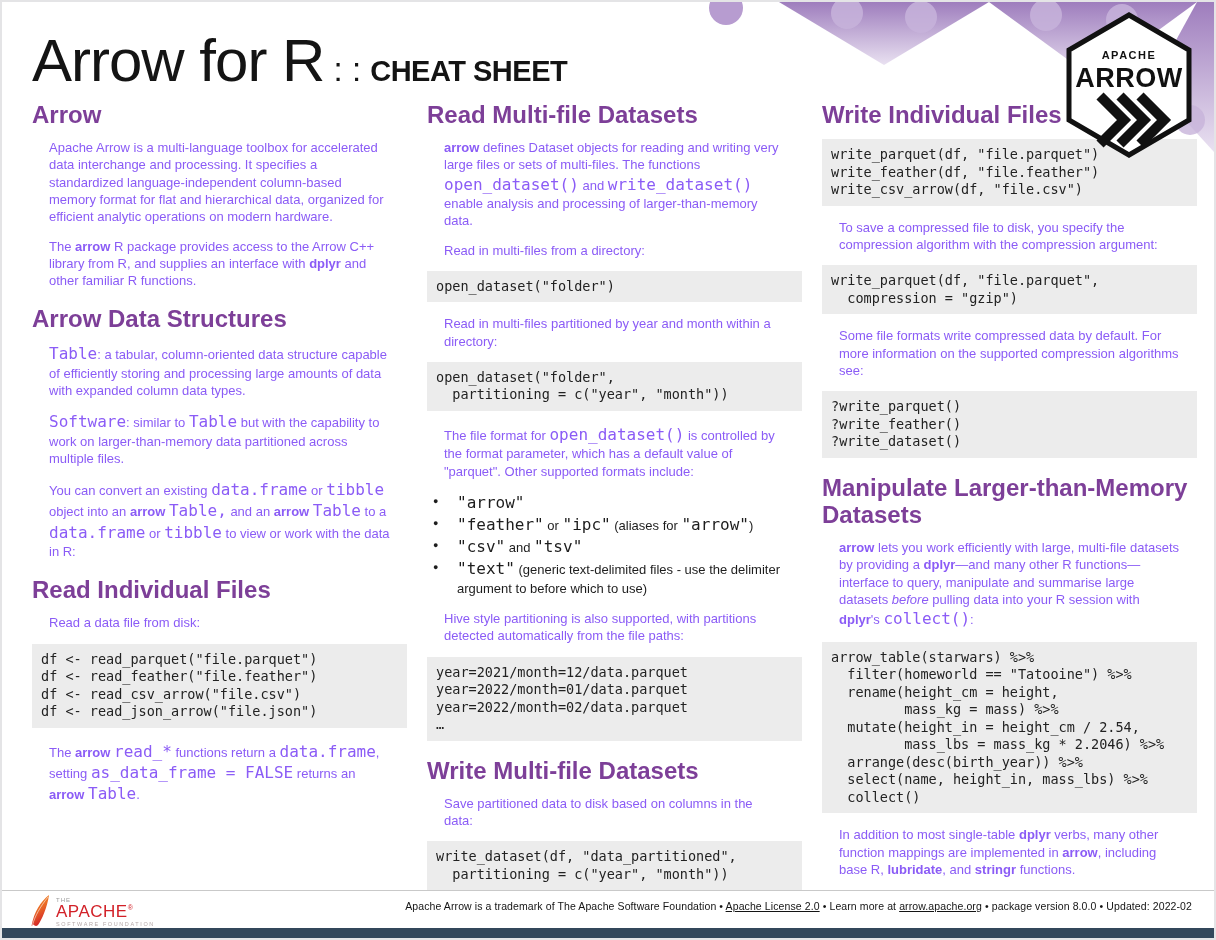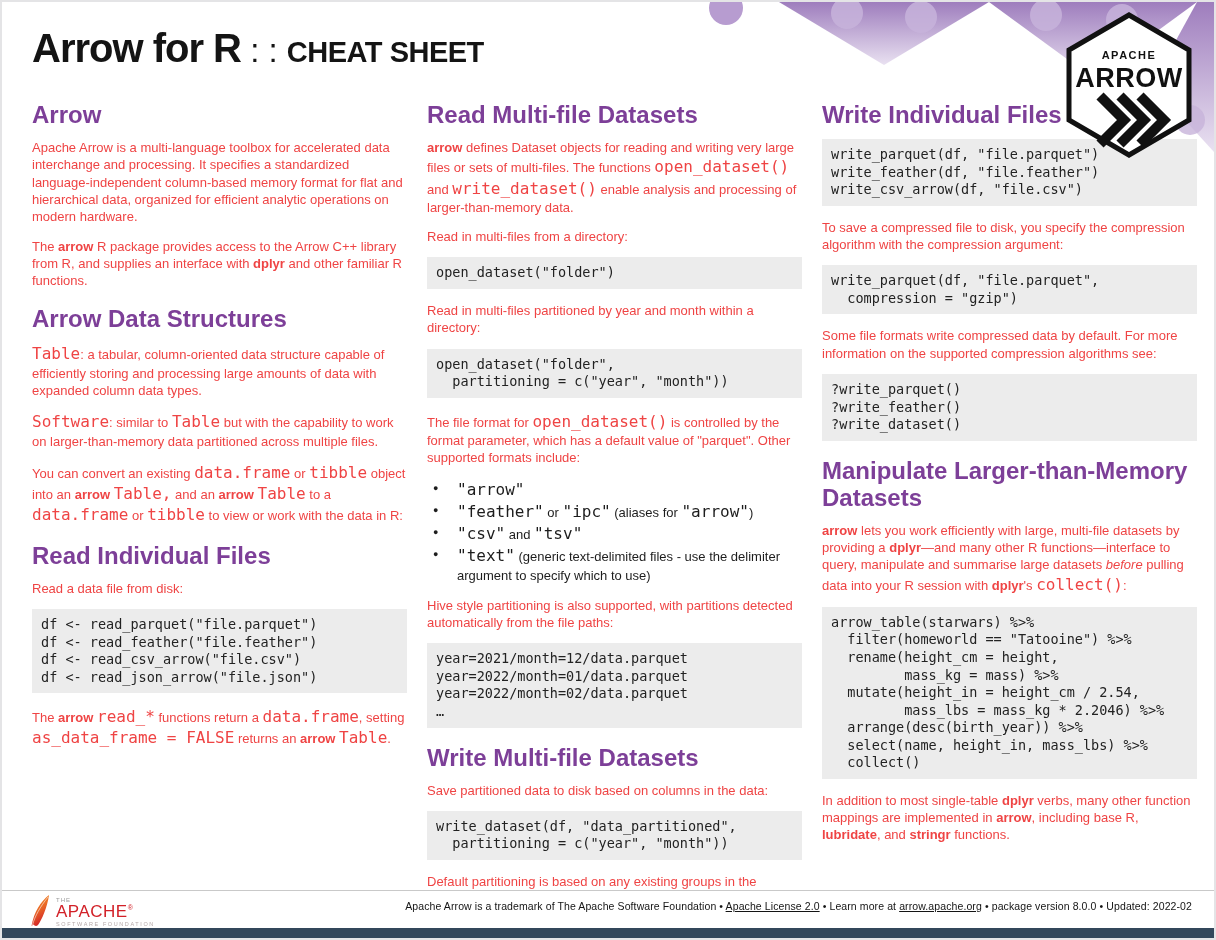--- a/index.html
+++ b/index.html
@@ -6,31 +6,31 @@
   html,body{width:1216px;height:940px}
   body{font-family:"Liberation Sans",sans-serif;background:#fff;position:relative;overflow:hidden;border:2px solid #e4e4e6}
 
   
   .deco{position:absolute;top:0;right:0;z-index:0}
   .hexlogo{position:absolute;top:10px;right:20px;z-index:2}
 
   
   header{position:absolute;top:24px;left:30px;z-index:1;white-space:nowrap}
   h1{font-weight:400}
-  .t-main{font-size:40px;font-weight:700;color:#141414;letter-spacing:-1px}
+  .t-main{font-size:60px;font-weight:400;color:#141414;letter-spacing:-1px}
   .t-sep{font-size:33px;font-weight:400;color:#141414}
   .t-sub{font-size:29px;font-weight:800;color:#141414;letter-spacing:-.5px}
 
   
   .content{position:absolute;top:99px;left:30px;display:flex;gap:20px;width:1166px;height:796px;overflow:hidden;z-index:1}
   .col{flex:0 0 375px;width:375px}
   h2{color:#7d3f98;font-size:24px;line-height:1.13;font-weight:700;margin:16px 0 11px}
   .col > h2:first-child{margin-top:0}
   h2.narrow{max-width:250px}
-  p{font-size:13px;line-height:1.33;color:#ef4444;margin:0 0 12px}
+  p{font-size:13px;line-height:1.33;color:#8b5cf6;margin:0 17px 12px}
   pre{background:#ececec;font-family:"DejaVu Sans Mono","Liberation Mono",monospace;font-size:13.5px;line-height:1.3;padding:7px 9px;margin:0 0 13px;white-space:pre;color:#222}
   .s-b{font-weight:700}
   .s-i{font-style:italic}
   .s-c{font-family:"DejaVu Sans Mono","Liberation Mono",monospace;font-size:16px}
   ul{margin:0 0 12px 0;list-style:none}
   li{font-size:13px;line-height:1.38;padding-left:30px;position:relative;color:#1d1d1d}
   li::before{content:"●";position:absolute;left:6px;top:3px;font-size:9px;color:#1d1d1d}
 
   
   footer{position:absolute;left:0;right:0;bottom:10px;height:38px;background:#fff;border-top:1px solid #c9c9c9;z-index:3}
@@ -103,21 +103,21 @@
       <p><span>Read in multi-files from a directory:</span></p>
       <pre>open_dataset("folder")</pre>
       <p><span>Read in multi-files partitioned by year and month within a directory:</span></p>
       <pre>open_dataset("folder",
   partitioning = c("year", "month"))</pre>
       <p><span>The file format for </span><span class="s-c">open_dataset()</span><span> is controlled by the format parameter, which has a default value of "parquet". Other supported formats include:</span></p>
       <ul>
         <li><span class="s-c">"arrow"</span></li>
         <li><span class="s-c">"feather"</span><span> or </span><span class="s-c">"ipc"</span><span> (aliases for </span><span class="s-c">"arrow"</span><span>)</span></li>
         <li><span class="s-c">"csv"</span><span> and </span><span class="s-c">"tsv"</span></li>
-        <li><span class="s-c">"text"</span><span> (generic text-delimited files - use the delimiter argument to specify which to use)</span></li>
+        <li><span class="s-c">"text"</span><span> (generic text-delimited files - use the delimiter argument to before which to use)</span></li>
       </ul>
       <p><span>Hive style partitioning is also supported, with partitions detected automatically from the file paths:</span></p>
       <pre>year=2021/month=12/data.parquet
 year=2022/month=01/data.parquet
 year=2022/month=02/data.parquet
 …</pre>
       <h2>Write Multi-file Datasets</h2>
       <p><span>Save partitioned data to disk based on columns in the data:</span></p>
       <pre>write_dataset(df, "data_partitioned",
   partitioning = c("year", "month"))</pre>

